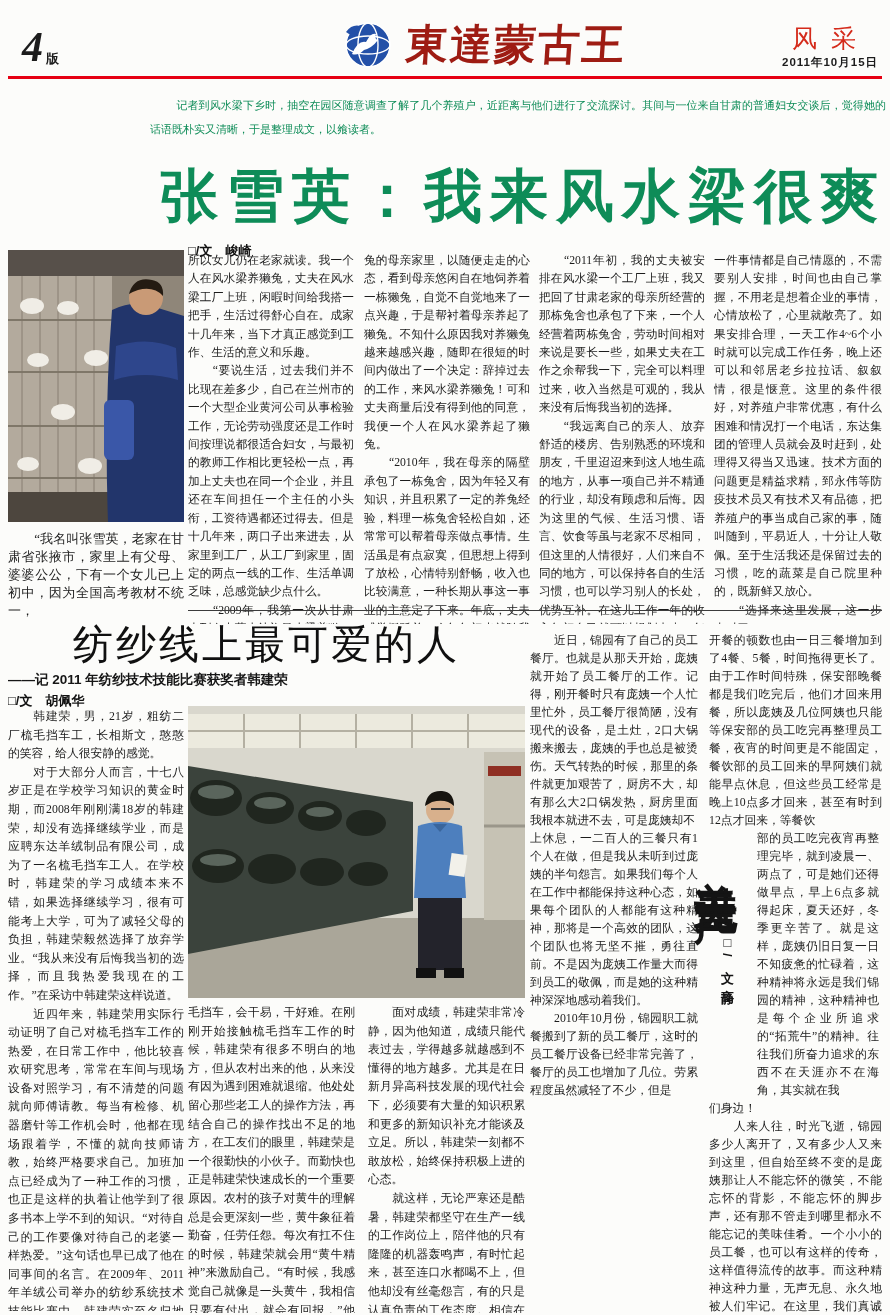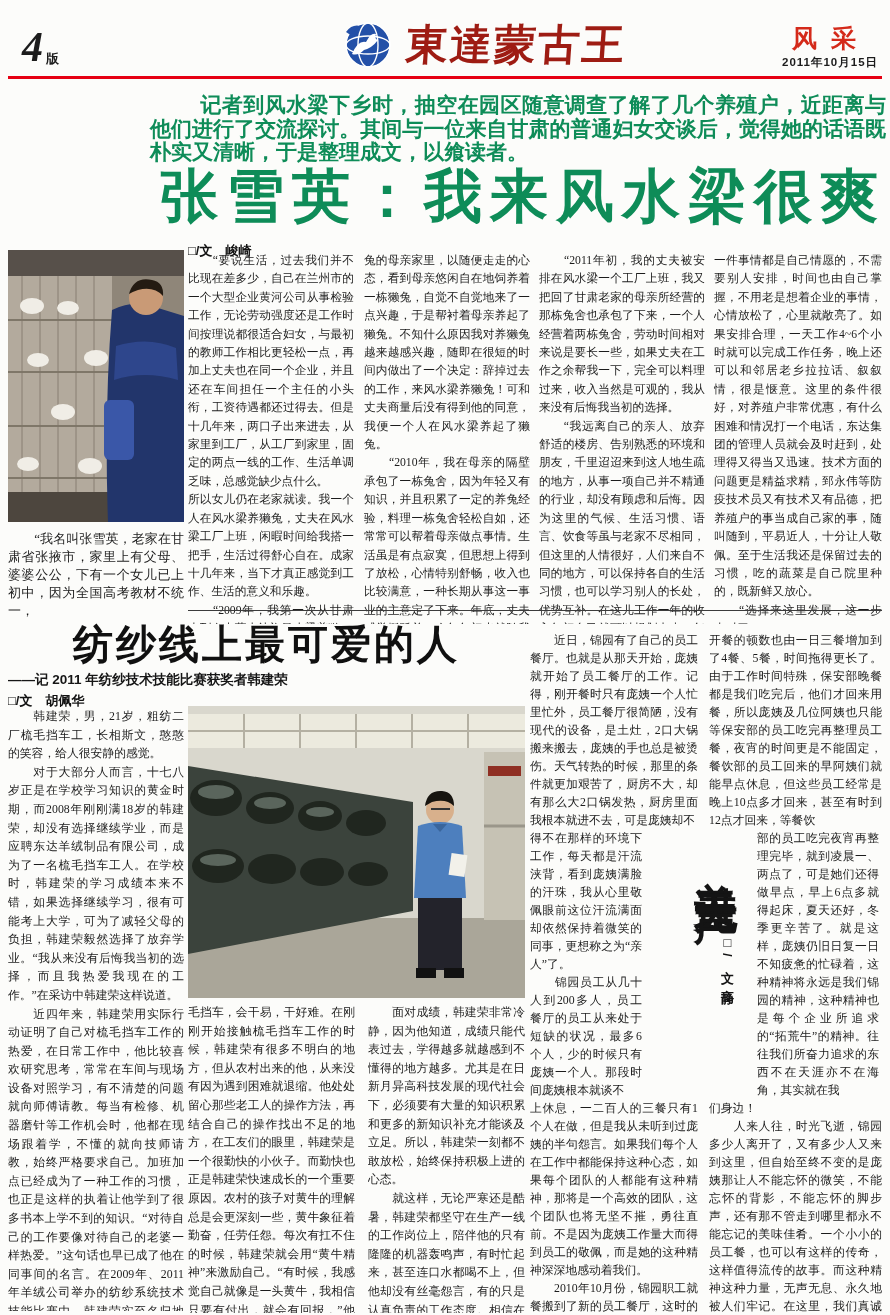--- a/index.html
+++ b/index.html
@@ -6,40 +6,40 @@
   .page{position:relative;width:890px;height:1315px;margin:0 auto;background:#fcfcfa;
         font-family:"Liberation Serif","DejaVu Serif",serif;color:#1c1c1c;overflow:hidden;}
   .abs{position:absolute;}
 
   
   .pagenum-digit{font-family:"Liberation Serif",serif;font-style:italic;font-weight:bold;font-size:42px;line-height:42px;}
   .pagenum-label{font-size:13px;font-weight:bold;margin-left:3px;}
   .masthead{display:flex;align-items:center;gap:10px;}
   .masthead-title{font-family:"Liberation Serif",serif;font-weight:900;font-size:42px;line-height:44px;
                   color:var(--masthead_red);transform:skewX(-4deg);letter-spacing:2px;white-space:nowrap;}
-  .section-title{font-family:"Liberation Sans","DejaVu Sans",sans-serif;font-weight:700;font-size:25px;
+  .section-title{font-family:"Liberation Sans","DejaVu Sans",sans-serif;font-weight:400;font-size:25px;
                  color:var(--section_red);letter-spacing:14px;white-space:nowrap;}
   .page-date{font-family:"Liberation Sans",sans-serif;font-weight:bold;font-size:11.5px;letter-spacing:1px;}
   .red-rule{background:var(--rule_red);height:3px;}
   .thin-rule{background:#3c3c3c;height:1px;}
 
   
-  .intro{font-weight:bold;font-size:21px;line-height:23.5px;color:var(--accent_green);
+  .intro{font-weight:normal;font-size:11px;line-height:23.5px;color:var(--accent_green);
          text-align:justify;}
   .h1green{font-family:"Liberation Sans","DejaVu Sans",sans-serif;font-weight:700;font-size:58px;line-height:60px;
            color:var(--accent_green);letter-spacing:8px;text-align:center;white-space:nowrap;}
   .byline{font-family:"Liberation Sans",sans-serif;font-weight:bold;font-size:13px;color:#111;}
 
   .bodytext{font-size:11.7px;line-height:18.4px;text-align:justify;overflow:hidden;}
   .para{margin:0;}
 
   .caption{font-size:13px;line-height:18px;text-align:justify;}
 
   
-  .h2black{font-weight:700;font-size:40px;line-height:42px;color:#101010;letter-spacing:3px;text-align:center;white-space:nowrap;}
+  .h2black{font-weight:400;font-size:40px;line-height:42px;color:#101010;letter-spacing:3px;text-align:center;white-space:nowrap;}
   .subtitle{font-family:"Liberation Sans",sans-serif;font-weight:bold;font-size:13.5px;color:#161616;}
 
   .bodytext-sm{font-size:11.8px;line-height:18.6px;text-align:justify;overflow:hidden;}
   .bodytext-a3{font-size:11.8px;line-height:18px;text-align:justify;overflow:hidden;}
   .narrow-right{width:112px;}          
   .narrow-left{width:122px;margin-left:48px;} 
 
   
   .vtitle-block{writing-mode:vertical-rl;display:flex;}
   .vtitle{font-family:"Liberation Sans","DejaVu Sans",sans-serif;font-weight:900;font-size:44px;
@@ -116,22 +116,22 @@
       <circle cx="138" cy="48" r="17" fill="#c99a76"></circle>
       <path d="M121 44 Q126 26 144 30 Q156 32 155 46 Q146 36 130 40 Q124 42 121 44 Z" fill="#241b12"></path>
       <path d="M108 96 Q140 86 168 98 L170 130 Q136 120 106 130 Z" fill="#2e468c"></path>
       <rect x="96" y="150" width="30" height="60" rx="6" fill="#3a57a8"></rect>
     </svg>
   </div>
 
   <div class="abs caption" style="left:8px;top:530px;width:176px;">　　“我名叫张雪英，老家在甘肃省张掖市，家里上有父母、婆婆公公，下有一个女儿已上初中，因为全国高考教材不统一，</div>
 
   <div class="abs bodytext" style="left:188px;top:252px;width:166px;height:372px;">
+      <p class="para">所以女儿仍在老家就读。我一个人在风水梁养獭兔，丈夫在风水梁工厂上班，闲暇时间给我搭一把手，生活过得舒心自在。成家十几年来，当下才真正感觉到工作、生活的意义和乐趣。</p>
       <p class="para">　　“要说生活，过去我们并不比现在差多少，自己在兰州市的一个大型企业黄河公司从事检验工作，无论劳动强度还是工作时间按理说都很适合妇女，与最初的教师工作相比更轻松一点，再加上丈夫也在同一个企业，并且还在车间担任一个主任的小头衔，工资待遇都还过得去。但是十几年来，两口子出来进去，从家里到工厂，从工厂到家里，固定的两点一线的工作、生活单调乏味，总感觉缺少点什么。</p>
-      <p class="para">所以女儿仍在老家就读。我一个人在风水梁养獭兔，丈夫在风水梁工厂上班，闲暇时间给我搭一把手，生活过得舒心自在。成家十几年来，当下才真正感觉到工作、生活的意义和乐趣。</p>
       <p class="para">　　“2009年，我第一次从甘肃来到在内蒙古达旗风水梁养獭</p>
     </div>
   <div class="abs bodytext" style="left:364px;top:252px;width:166px;height:372px;">
       <p class="para">兔的母亲家里，以随便走走的心态，看到母亲悠闲自在地饲养着一栋獭兔，自觉不自觉地来了一点兴趣，于是帮衬着母亲养起了獭兔。不知什么原因我对养獭兔越来越感兴趣，随即在很短的时间内做出了一个决定：辞掉过去的工作，来风水梁养獭兔！可和丈夫商量后没有得到他的同意，我便一个人在风水梁养起了獭兔。</p>
       <p class="para">　　“2010年，我在母亲的隔壁承包了一栋兔舍，因为年轻又有知识，并且积累了一定的养兔经验，料理一栋兔舍轻松自如，还常常可以帮着母亲做点事情。生活虽是有点寂寞，但思想上得到了放松，心情特别舒畅，收入也比较满意，一种长期从事这一事业的主意定了下来。年底，丈夫感觉挺孤单，今年年初也就随我来到风水梁。</p>
     </div>
   <div class="abs bodytext" style="left:539px;top:252px;width:166px;height:372px;">
       <p class="para">　　“2011年初，我的丈夫被安排在风水梁一个工厂上班，我又把回了甘肃老家的母亲所经营的那栋兔舍也承包了下来，一个人经营着两栋兔舍，劳动时间相对来说是要长一些，如果丈夫在工作之余帮我一下，完全可以料理过来，收入当然是可观的，我从来没有后悔我当初的选择。</p>
       <p class="para">　　“我远离自己的亲人、放弃舒适的楼房、告别熟悉的环境和朋友，千里迢迢来到这人地生疏的地方，从事一项自己并不精通的行业，却没有顾虑和后悔。因为这里的气候、生活习惯、语言、饮食等虽与老家不尽相同，但这里的人情很好，人们来自不同的地方，可以保持各自的生活习惯，也可以学习别人的长处，优势互补。在这儿工作一年的收入年初自己就可以规划出来，每干</p>
     </div>
@@ -204,24 +204,20 @@
     </div>
   <div class="abs bodytext-sm" style="left:368px;top:1003px;width:157px;height:310px;">
       <p class="para">　　面对成绩，韩建荣非常冷静，因为他知道，成绩只能代表过去，学得越多就越感到不懂得的地方越多。尤其是在日新月异高科技发展的现代社会下，必须要有大量的知识积累和更多的新知识补充才能谈及立足。所以，韩建荣一刻都不敢放松，始终保持积极上进的心态。</p>
       <p class="para">　　就这样，无论严寒还是酷暑，韩建荣都坚守在生产一线的工作岗位上，陪伴他的只有隆隆的机器轰鸣声，有时忙起来，甚至连口水都喝不上，但他却没有丝毫怨言，有的只是认真负责的工作态度。相信在未来的日子里，韩建荣仍将一如既往地向更远的目标走下去。</p>
     </div>
 
   <div class="abs" style="left:530px;top:631px;width:168px;height:682px;overflow:hidden;">
     <div class="bodytext-a3" style="width:168px;">
         <p class="para">　　近日，锦园有了自己的员工餐厅。也就是从那天开始，庞姨就开始了员工餐厅的工作。记得，刚开餐时只有庞姨一个人忙里忙外，员工餐厅很简陋，没有现代的设备，是土灶，2口大锅搬来搬去，庞姨的手也总是被烫伤。天气转热的时候，那里的条件就更加艰苦了，厨房不大，却有那么大2口锅发热，厨房里面我根本就进不去，可是庞姨却不</p>
       </div>
-    <div class="bodytext-a3 narrow-right">
-        <p class="para">得不在那样的环境下工作，每天都是汗流浃背，看到庞姨满脸的汗珠，我从心里敬佩眼前这位汗流满面却依然保持着微笑的同事，更想称之为“亲人”了。</p>
-        <p class="para">　　锦园员工从几十人到200多人，员工餐厅的员工从来处于短缺的状况，最多6个人，少的时候只有庞姨一个人。那段时间庞姨根本就谈不</p>
-      </div>
     <div class="bodytext-a3" style="width:168px;">
         <p class="para">上休息，一二百人的三餐只有1个人在做，但是我从未听到过庞姨的半句怨言。如果我们每个人在工作中都能保持这种心态，如果每个团队的人都能有这种精神，那将是一个高效的团队，这个团队也将无坚不摧，勇往直前。不是因为庞姨工作量大而得到员工的敬佩，而是她的这种精神深深地感动着我们。</p>
         <p class="para">　　2010年10月份，锦园职工就餐搬到了新的员工餐厅，这时的员工餐厅设备已经非常完善了，餐厅的员工也增加了几位。劳累程度虽然减轻了不少，但是</p>
       </div>
   </div>
 
   <div class="abs" style="left:709px;top:631px;width:173px;height:682px;overflow:hidden;">
     <div class="bodytext-a3" style="width:173px;">
         <p class="para">开餐的顿数也由一日三餐增加到了4餐、5餐，时间拖得更长了。由于工作时间特殊，保安部晚餐都是我们吃完后，他们才回来用餐，所以庞姨及几位阿姨也只能等保安部的员工吃完再整理员工餐，夜宵的时间更是不能固定，餐饮部的员工回来的早阿姨们就能早点休息，但这些员工经常是晚上10点多才回来，甚至有时到12点才回来，等餐饮</p>
       </div>

